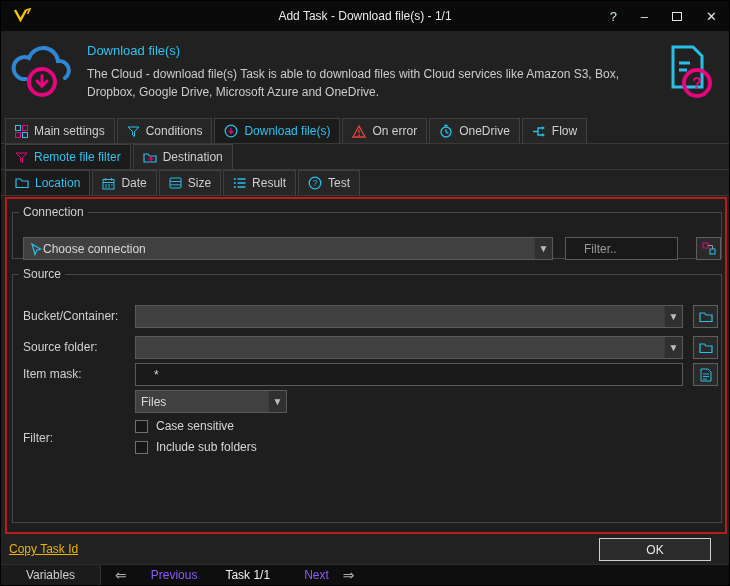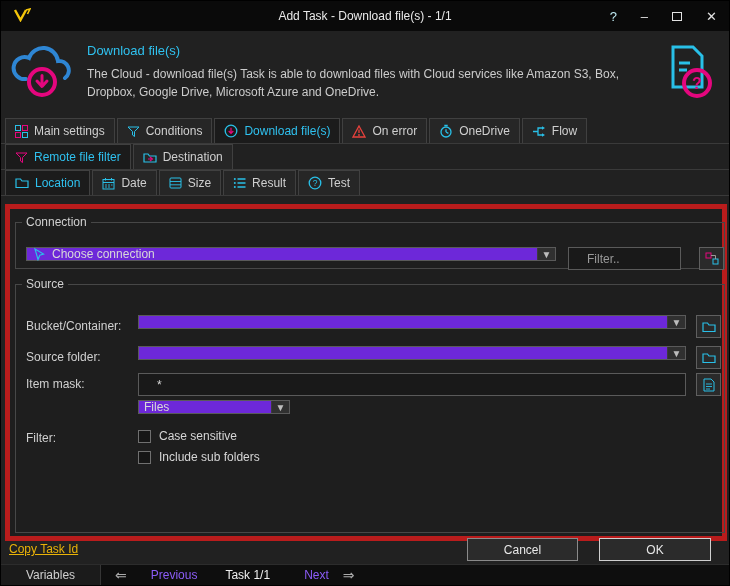--- a/index.html
+++ b/index.html
@@ -27,39 +27,39 @@
   
   .tabstrip { position:absolute; left:0; right:0; height:26px; border-bottom:1px solid #3a3a3a;
     padding-left:4px; display:flex; align-items:flex-end; gap:2px; }
   .strip-main { top:117px;text-align:right; } .strip-sub { top:143px;text-align:right; } .strip-filter { top:169px; }
   .tab { display:flex; align-items:center; gap:6px; height:25px; padding:0 9px;
     background:#262626; border:1px solid #404040; border-bottom:none; color:#cfcfcf; cursor:default; white-space:nowrap; }
   .tab.active { background:#1b1b1b; color:#2fc1ef; }
   .tab svg { flex:0 0 auto; }
   
   .content { position:absolute; left:4px; top:196px; width:722px; height:337px;
-    border:5px solid #b91c1c; background:#1e1e1e;margin-top:7px; }
+    border:2px solid #b91c1c; background:#1e1e1e; }
   fieldset { position:absolute; border:1px solid #474747; background:transparent; }
   legend { margin-left:6px; padding:0 4px; color:#d0d0d0; font-size:12px; }
   .fs-connection { left:5px; top:6px; width:710px; height:54px; }
   .fs-source { left:5px; top:68px; width:710px; height:256px; }
-  .combo { position:absolute; height:14px; background:#6d28d9; border:1px solid #5a5a5a;
-    display:flex; align-items:center; gap:6px; padding-left:5px; color:#d8d8d8; cursor:default; }
+  .combo { position:absolute; height:23px; background:#404040; border:1px solid #5a5a5a;
+    display:flex; align-items:center; padding-left:5px; color:#d8d8d8; cursor:default; }
   .combo .arrowbox { margin-left:auto; width:18px; height:100%; display:flex; align-items:center;
     justify-content:center; color:#bdbdbd; background:#303030; border-left:1px solid #3c3c3c; font-size:10px; }
   .textfield { position:absolute; height:23px; background:#191919; border:1px solid #5a5a5a;
     color:#d8d8d8; padding:0 18px; font-family:inherit; font-size:12px; }
   .textfield::placeholder { color:#999999; }
   .iconbtn { position:absolute; width:25px; height:23px; background:#2a2a2a; border:1px solid #5f5f5f;
     display:flex; align-items:center; justify-content:center; cursor:pointer; padding:0; }
   .conn-combo { left:10px; top:18px; width:530px; }
   .conn-filter { left:552px; top:18px; width:113px; }
   .conn-manage { left:683px; top:18px; }
   .src-label { position:absolute; left:10px; color:#d0d0d0; }
-  .lbl-bucket { top:28px; } .lbl-folder { top:59px; } .lbl-mask { top:86px; } .lbl-filter { top:140px; }
+  .lbl-bucket { top:28px; } .lbl-folder { top:59px; } .lbl-mask { top:86px; } .lbl-filter { top:150px; }
   .cmb-bucket { left:122px; top:24px; width:548px; }
   .cmb-folder { left:122px; top:55px; width:548px; }
   .txt-mask  { left:122px; top:82px; width:548px; }
   .btn-bucket { left:680px; top:24px; } .btn-folder { left:680px; top:55px; } .btn-mask { left:680px; top:82px; }
   .cmb-files { left:122px; top:109px; width:152px; }
   .checkbox { position:absolute; left:122px; display:flex; align-items:center; gap:8px; cursor:default; }
   .cb1 { top:138px; } .cb2 { top:159px; }
   .cb-box { width:13px; height:13px; background:#161616; border:1px solid #707070; }
   
   .copy-link { position:absolute; left:8px; top:541px; color:#eab308; text-decoration:underline; cursor:pointer; }
@@ -292,21 +292,20 @@
       </div>
       <div class="checkbox cb2">
         <span class="cb-box"></span>
         <span>Include sub folders</span>
       </div>
     </fieldset>
 
   </div>
 
   <a class="copy-link">Copy Task Id</a>
-  <button class="btn btn-cancel">Cancel</button>
   <button class="btn btn-ok">OK</button>
 
   <div class="statusbar">
     <div class="sb-variables">Variables</div>
     <span class="sb-arrow arr-left">⇐</span>
     <span class="sb-item">Previous</span>
     <span class="sb-item sb-task">Task 1/1</span>
     <span class="sb-item sb-next">Next</span>
     <span class="sb-arrow arr-right">⇒</span>
   </div>

